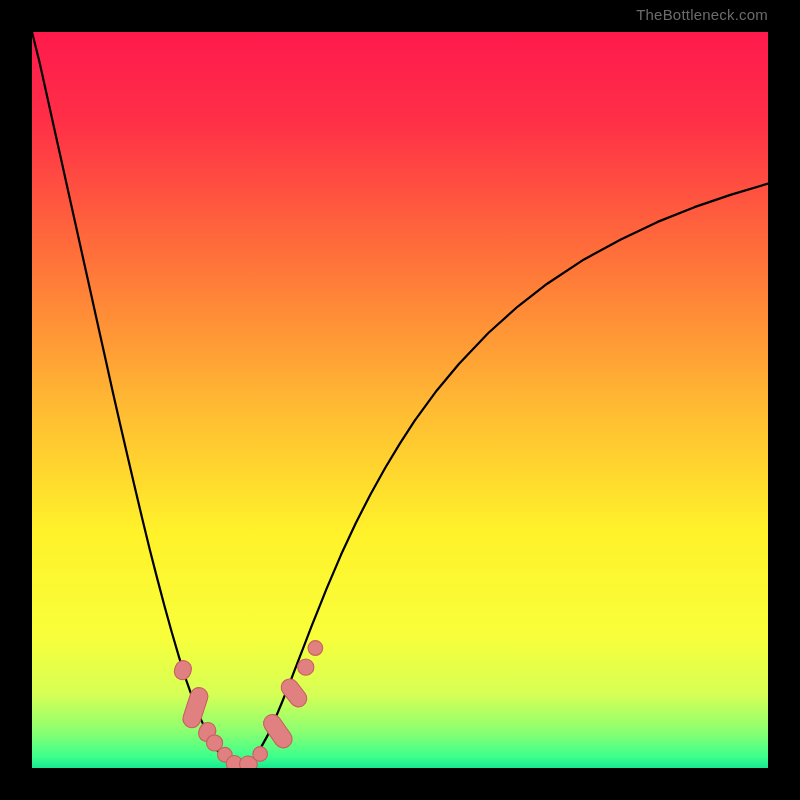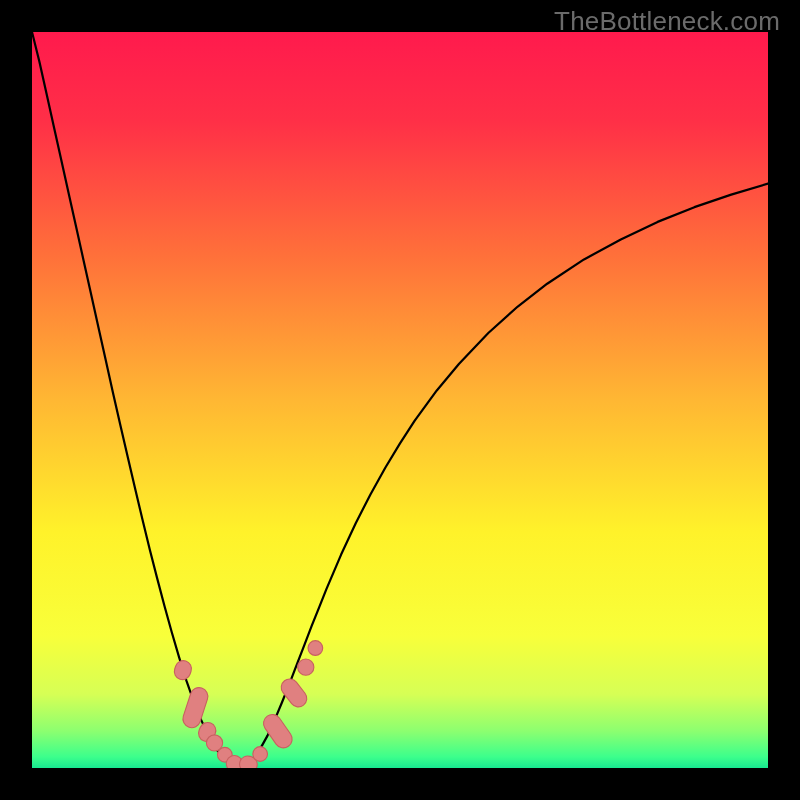--- a/index.html
+++ b/index.html
@@ -26,23 +26,23 @@
     height: 736px;
     overflow: hidden;
   }
   .gradient {
     position: absolute;
     inset: 0;
   }
   .watermark {
     position: absolute;
     top: 6px;
-    right: 20px;
+    right: 32px;
     color: #6b6b6b;
-    font-size: 26px;
+    font-size: 15px;
     letter-spacing: 0.2px;
     font-weight: 400;
   }
   svg.curves {
     position: absolute;
     inset: 0;
   }
 </style>
 </head>
 <body>

